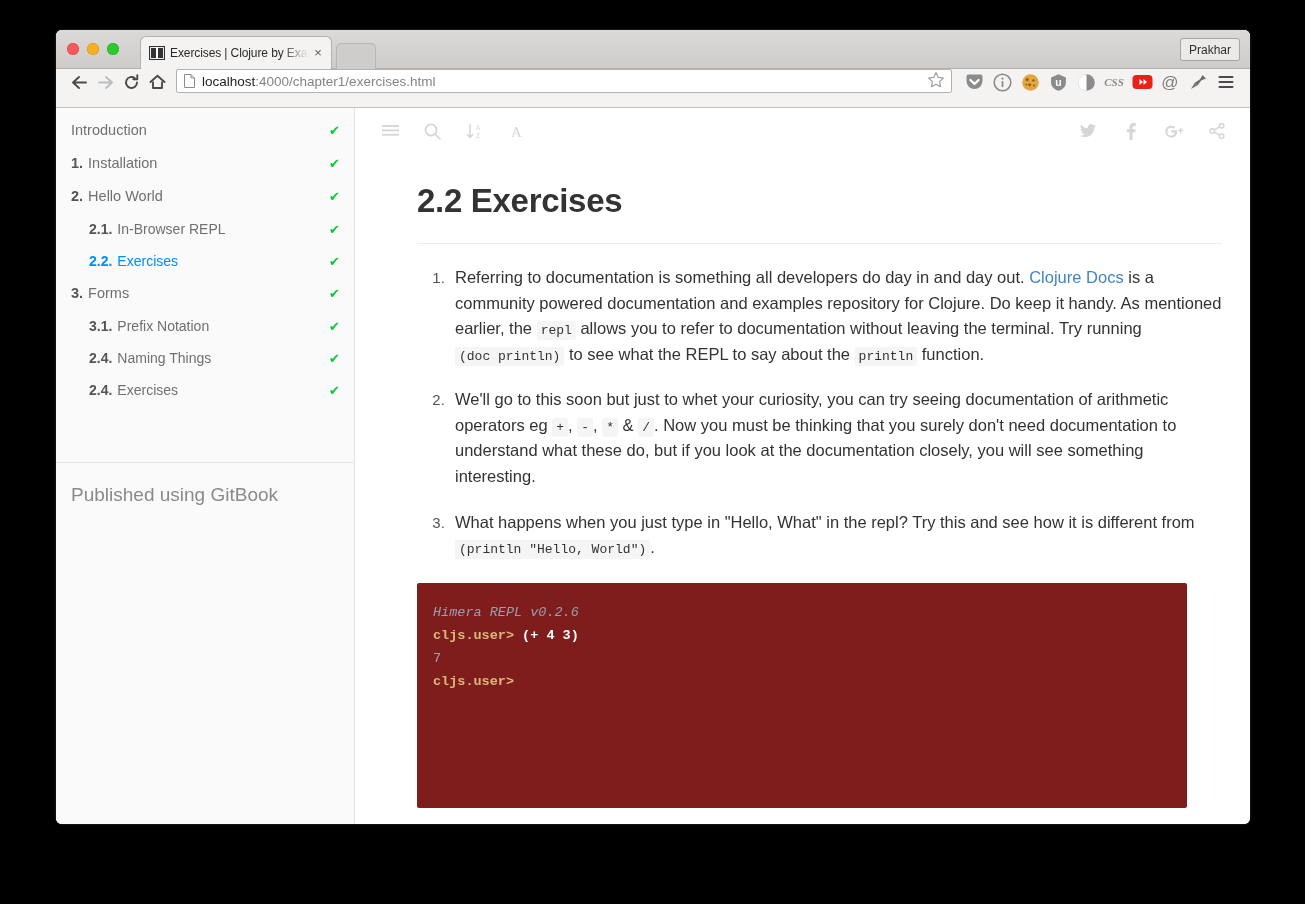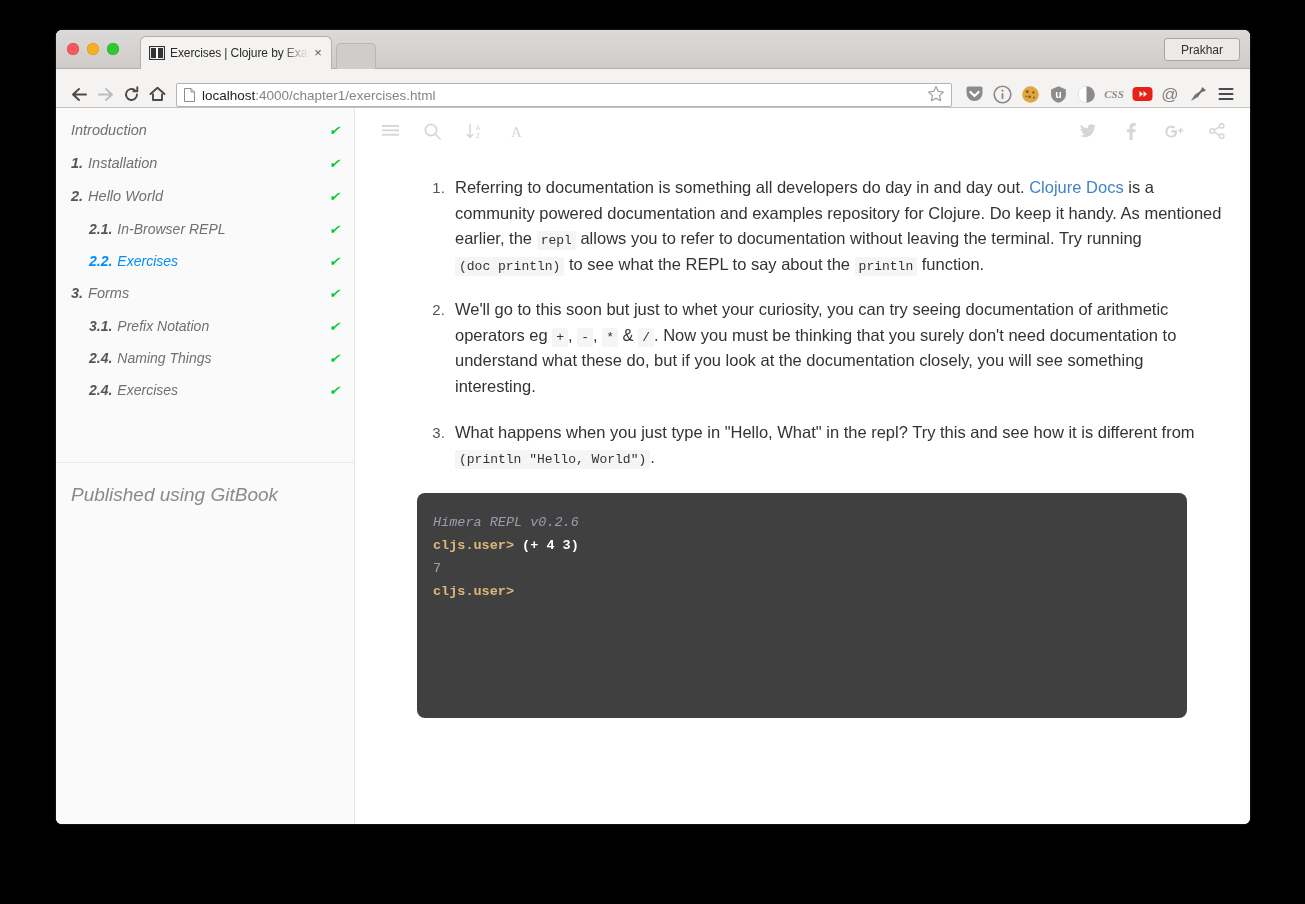--- a/index.html
+++ b/index.html
@@ -80,36 +80,36 @@
     width: 40px; height: 26px;
     background: #cfcdcb;
     border: 1px solid #b8b5b2;
     border-bottom: none;
     border-radius: 5px 5px 0 0;
   }
   #profile-button {
     position: absolute;
     right: 10px; top: 8px;
     height: 23px;
-    padding: 0 16px;
+    padding: 0 8px;
     font-size: 12px;
     color: #303030;
     line-height: 22px;
     background: #eceae8;
     border: 1px solid #a8a5a2;
     border-radius: 3px;
   }
 
   
   #toolbar {
     position: relative;
     height: 39px;
     background: #f4f3f2;
     border-bottom: 1px solid #c4c1be;
-    display: flex; align-items: flex-end;
+    display: flex; align-items: flex-start;
     padding: 0 10px;
   }
   .nav-btn {
     width: 26px; height: 26px;
     display: flex; align-items: center; justify-content: center;
     flex: 0 0 auto;
   }
   #omnibox {
     flex: 1 1 auto;
     height: 24px;
@@ -141,21 +141,20 @@
     display: flex;
   }
 
   
   #sidebar {
     width: 299px;
     flex: 0 0 299px;
     background: #fafafa;
     border-right: 1px solid #e5e5e5;
     position: relative;
-    font-style: italic;
   }
   #sidebar-nav { padding-top: 6px; }
   .nav-item {
     position: relative;
     display: flex; align-items: center;
     padding: 7px 30px 7px 15px;
     font-size: 14.5px;
     color: #707070;
     line-height: 1.3;
   }
@@ -230,22 +229,22 @@
     padding: 2px 4px;
     border-radius: 2px;
     white-space: nowrap;
   }
 
   
   #repl-block {
     margin: 22px 0 0 0;
     width: 770px;
     height: 225px;
-    background: #404040;
-    border-radius: 8px;
+    background: #7f1d1d;
+    border-radius: 2px;
     padding: 18px 18px 0 16px;
     font-family: "Liberation Mono", monospace;
     font-size: 13.5px;
     line-height: 1.72;
   }
   .repl-line { white-space: pre; }
   .repl-banner { color: #9a9fae; font-style: italic; }
   .repl-prompt { color: #dbb879; font-weight: bold; }
   .repl-code   { color: #ffffff; font-weight: bold; }
   .repl-out    { color: #9a9fae; }
@@ -489,20 +488,21 @@
                 <circle cx="12.6" cy="2.8" r="2.3" fill="none" stroke="#d6d6d6" stroke-width="1.5"></circle>
                 <circle cx="3.2" cy="8" r="2.3" fill="none" stroke="#d6d6d6" stroke-width="1.5"></circle>
                 <circle cx="12.6" cy="13.2" r="2.3" fill="none" stroke="#d6d6d6" stroke-width="1.5"></circle>
                 <path d="M5.3 6.9 L10.6 3.9 M5.3 9.1 L10.6 12.1" stroke="#d6d6d6" stroke-width="1.5"></path>
               </svg>
           </span>
         </div>
       </div>
 
       <div id="page-inner">
+        <h1 id="page-title">2.2 Exercises</h1>
         <ol id="exercise-list">
             <li><span>Referring to documentation is something all developers do day in and day out. </span><a href="#">Clojure Docs</a><span> is a community powered documentation and examples repository for Clojure. Do keep it handy. As mentioned earlier, the </span><code class="inline">repl</code><span> allows you to refer to documentation without leaving the terminal. Try running </span><code class="inline">(doc println)</code><span> to see what the REPL to say about the </span><code class="inline">println</code><span> function.</span></li>
             <li><span>We'll go to this soon but just to whet your curiosity, you can try seeing documentation of arithmetic operators eg </span><code class="inline">+</code><span>, </span><code class="inline">-</code><span>, </span><code class="inline">*</code><span> &amp; </span><code class="inline">/</code><span>. Now you must be thinking that you surely don't need documentation to understand what these do, but if you look at the documentation closely, you will see something interesting.</span></li>
             <li><span>What happens when you just type in "Hello, What" in the repl? Try this and see how it is different from </span><code class="inline">(println "Hello, World")</code><span>.</span></li>
           </ol>
         <div id="repl-block">
             <div class="repl-line"><span class="repl-banner">Himera REPL v0.2.6</span></div>
             <div class="repl-line"><span class="repl-prompt">cljs.user&gt;</span><span class="repl-code"> (+ 4 3)</span></div>
             <div class="repl-line"><span class="repl-out">7</span></div>
             <div class="repl-line"><span class="repl-prompt">cljs.user&gt;</span></div>

